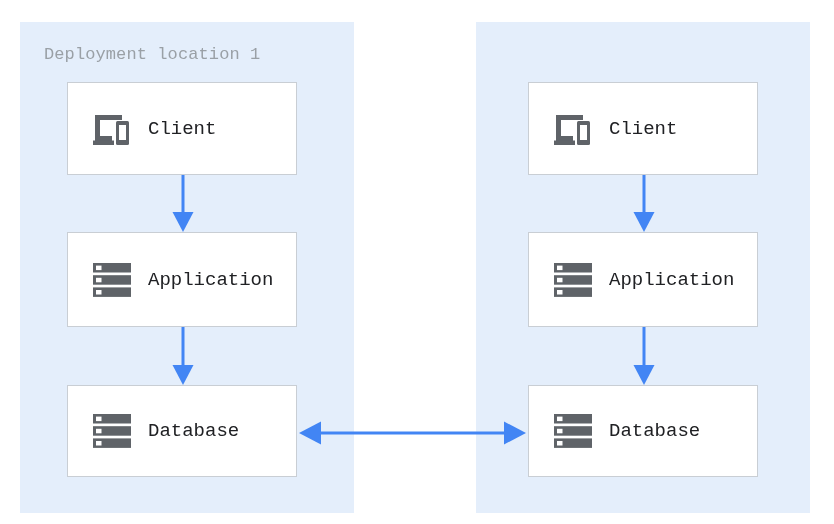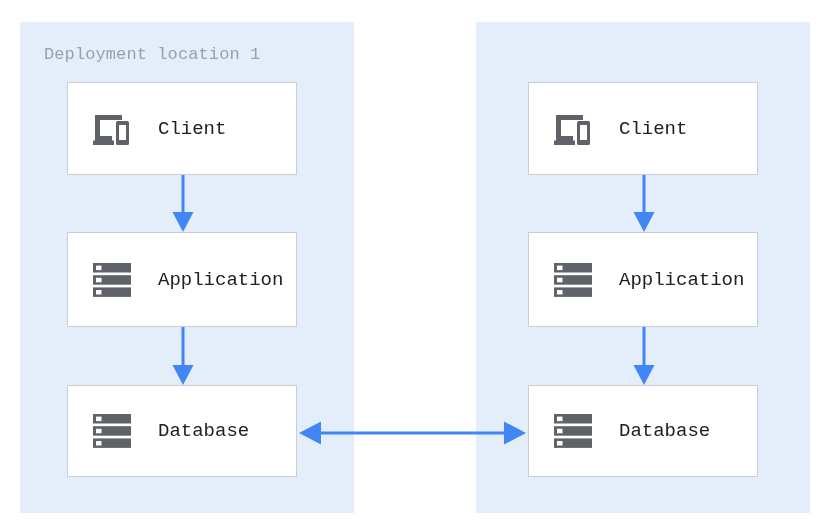--- a/index.html
+++ b/index.html
@@ -8,21 +8,21 @@
   #stage{position:absolute;left:0;top:0;width:832px;height:524px;font-family:Liberation Mono, monospace;}
 
   .panel{position:absolute;background:#e4eefb;}
   .panel-title{position:absolute;color:#9aa0a6;font-size:17px;
                line-height:20px;letter-spacing:0.1px;white-space:nowrap;}
 
   .node{position:absolute;background:#ffffff;border:1px solid #c9ced4;
         box-sizing:border-box;display:flex;align-items:center;}
   .node-icon{flex:0 0 auto;margin-left:22px;display:flex;align-items:center;
              justify-content:center;width:44px;height:44px;}
-  .node-label{margin-left:24px;color:#202124;font-size:19px;
+  .node-label{margin-left:14px;color:#202124;font-size:19px;
               line-height:22px;white-space:nowrap;}
   .conn-layer{position:absolute;left:0;top:0;width:834px;height:524px;
               pointer-events:none;}
 </style>
 </head>
 <body>
 
 <div id="stage">
 
   <div class="panel" style="left:20px;top:22px;width:334px;height:491px;">

